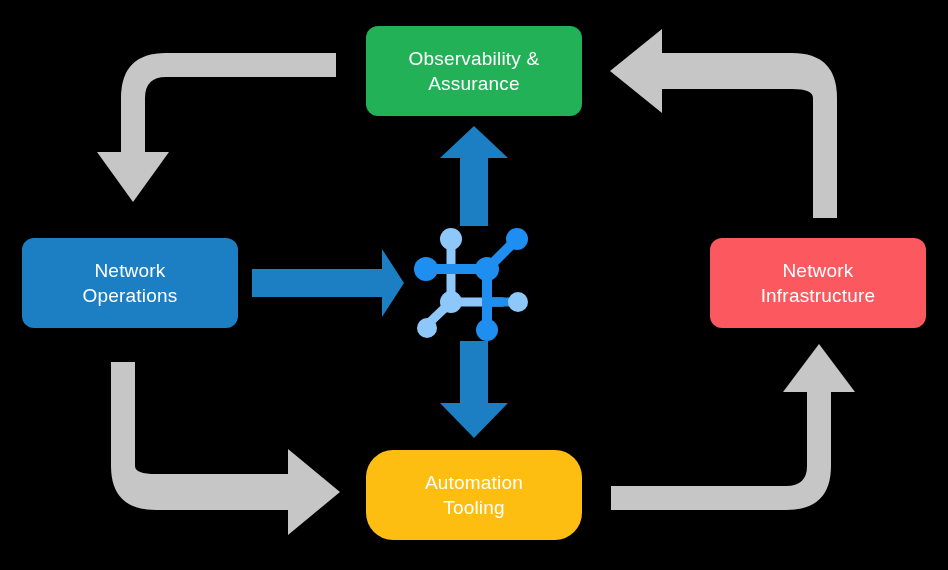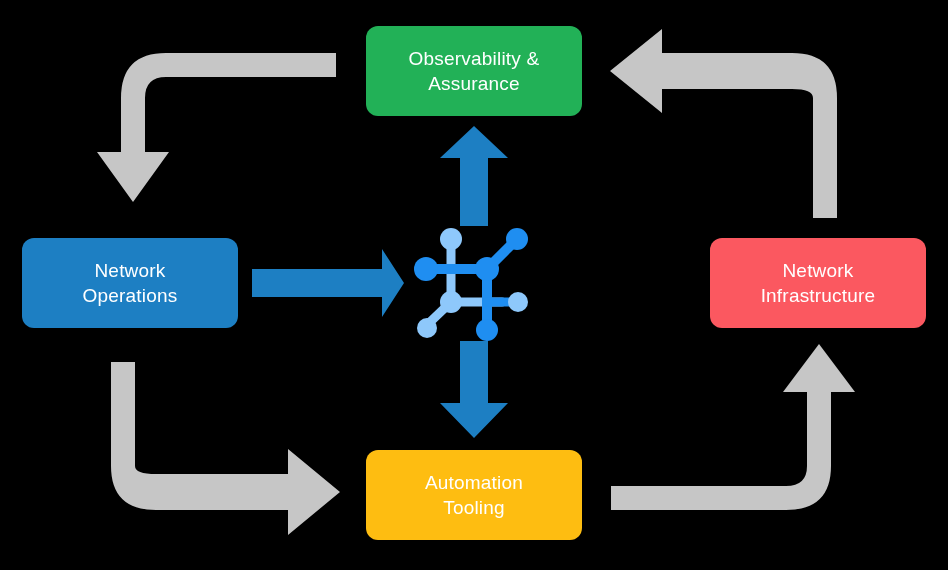--- a/index.html
+++ b/index.html
@@ -37,21 +37,21 @@
   #box-observability {
     left: 366px;  top: 26px;  width: 216px; height: 90px;
   }
   #box-network-operations {
     left: 22px;   top: 238px; width: 216px; height: 90px;
   }
   #box-network-infrastructure {
     left: 710px;  top: 238px; width: 216px; height: 90px;
   }
   #box-automation-tooling {
-    left: 366px;  top: 450px; width: 216px; height: 90px;
+    left: 366px;  top: 450px; width: 216px; height: 90px; border-radius: 27px;
   }
   .svg-layer {
     position: absolute;
     left: 0;
     top: 0;
     width: 948px;
     height: 570px;
   }
   .center-icon-wrap {
     position: absolute;

